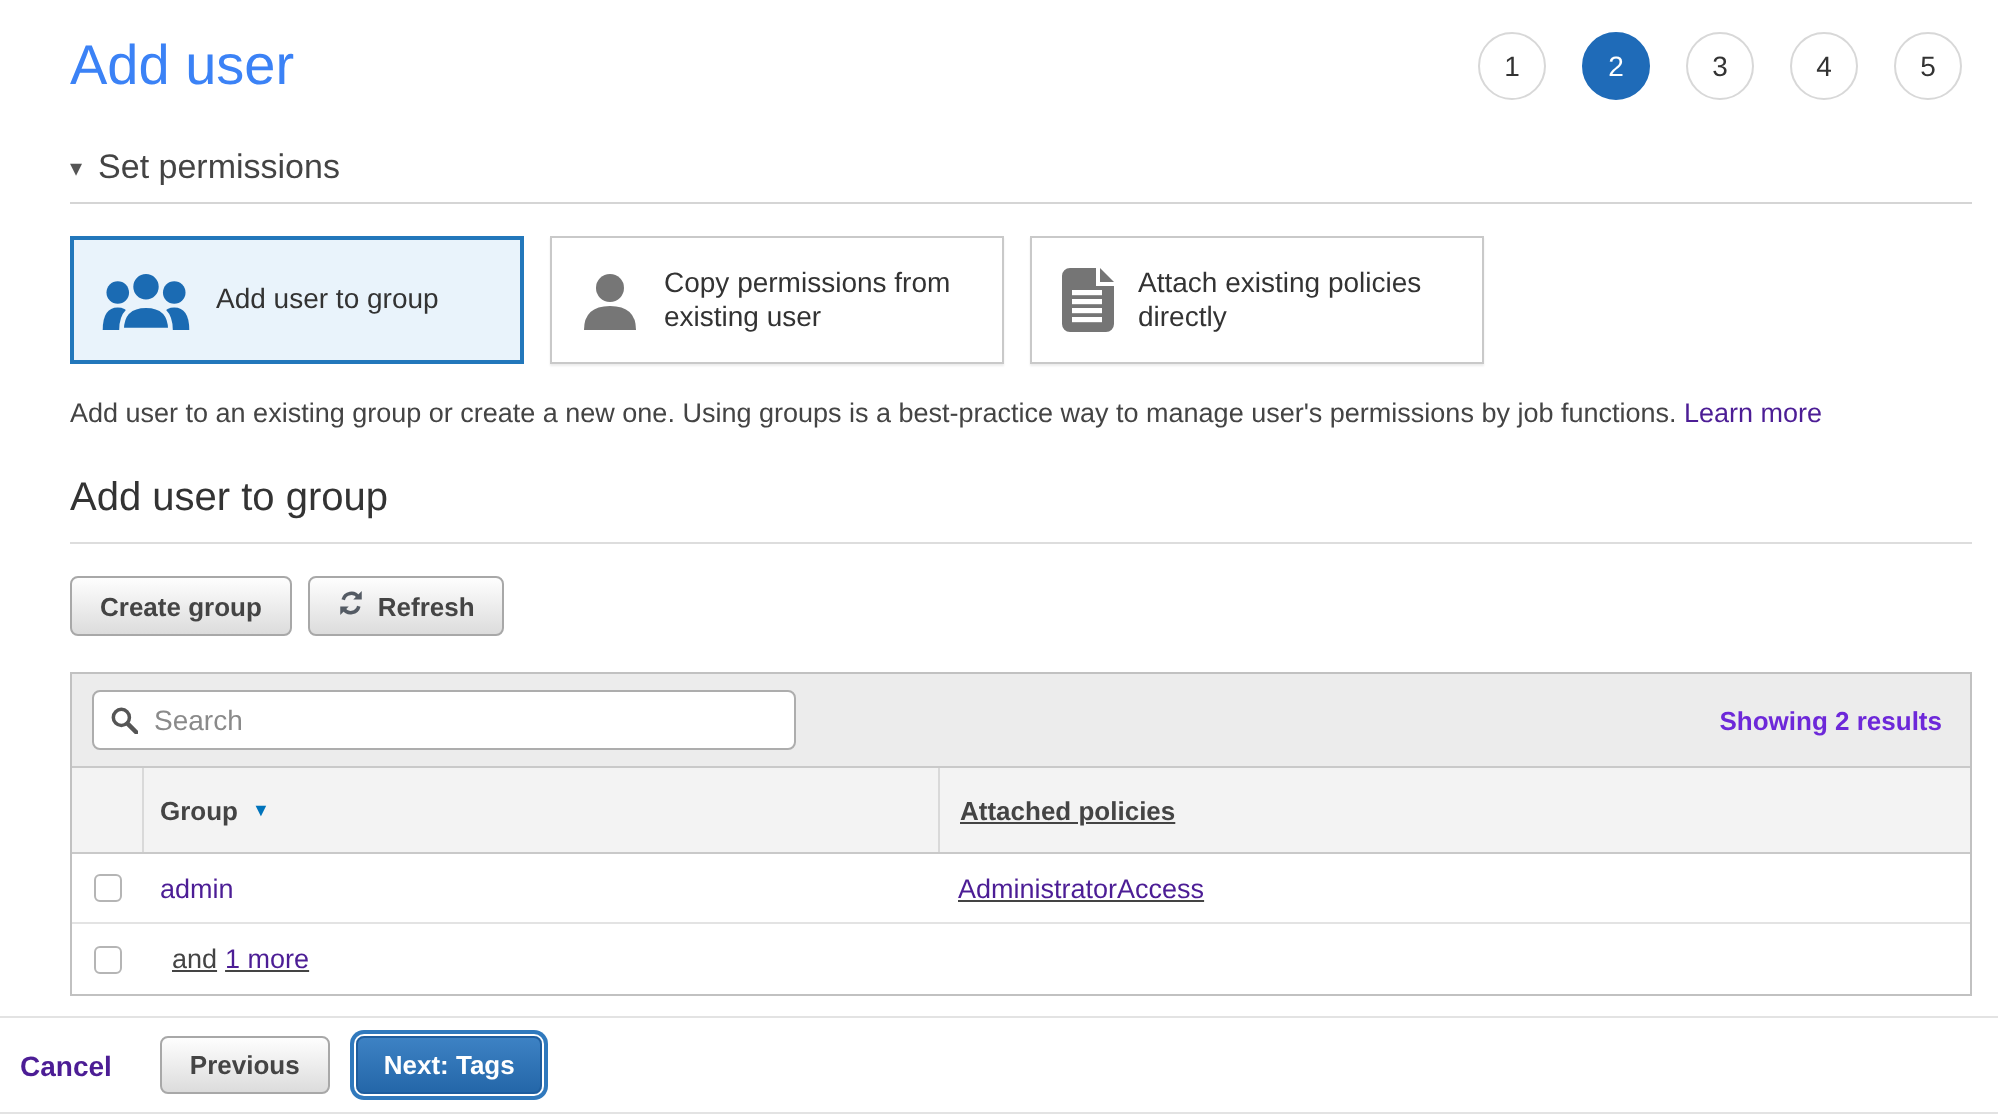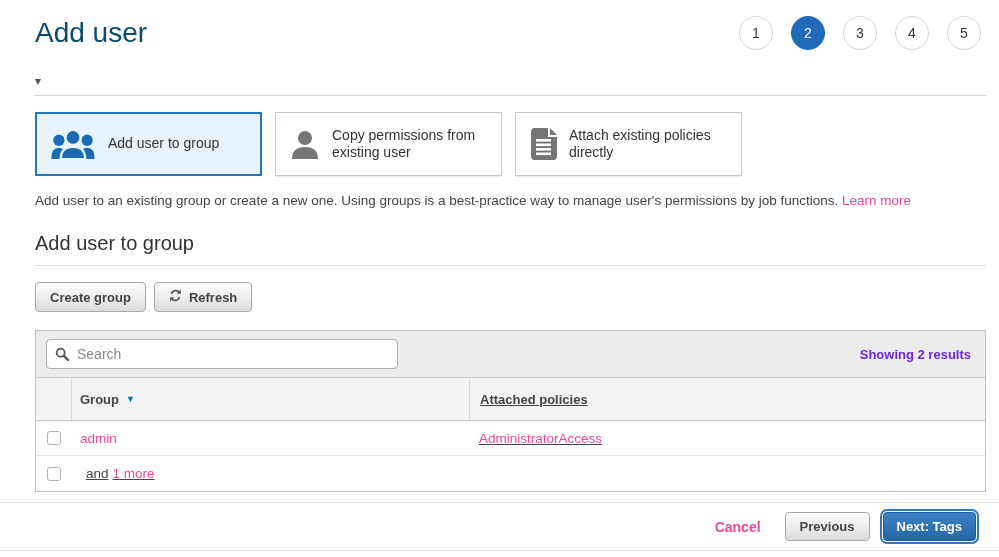--- a/index.html
+++ b/index.html
@@ -7,21 +7,21 @@
   body {
     width: 999px; height: 557px; overflow: hidden;
     background: #fff;
     font-family: "Liberation Sans", sans-serif;
     color: #444;
   }
   .content { padding: 0 13px 0 35px; }
 
   
   .header-row { display:flex; justify-content:space-between; align-items:center; padding: 16px 18px 0 35px; }
-  h1.page-title { margin:0; font-size:28px; font-weight:400; color:#0c4a6e; }
+  h1.page-title { margin:0; font-size:28px; font-weight:400; color:#3b82f6; }
   .steps { display:flex; gap:18px; }
   .step {
     width:34px; height:34px; border-radius:50%;
     border:1px solid #d8d8d8; background:#fff; color:#333;
     display:flex; align-items:center; justify-content:center;
     font-size:14px;
   }
   .step.active { background:#1f6bb8; border-color:#1f6bb8; color:#fff; }
 
   
@@ -39,21 +39,21 @@
     border:1px solid #c9c9c9; box-shadow:0 1px 1px rgba(0,0,0,0.08);
     display:flex; align-items:center; gap:12px; padding:0 8px 0 14px;
     font-size:14px; color:#333; cursor:pointer;
   }
   .card.selected { border:2px solid #2277bb; background:#e9f3fb; box-shadow:none; padding:0 7px 0 13px; }
   .card .icon { flex:0 0 auto; display:flex; align-items:center; }
   .card .lbl { line-height:1.25; }
 
   
   .desc { margin-top:17px; font-size:13.5px; color:#444; }
-  a.link { color:#ec4899; text-decoration:none; cursor:pointer; }
+  a.link { color:#4c1d95; text-decoration:none; cursor:pointer; }
 
   
   h2.sub-title { margin:24px 0 0; font-size:20px; font-weight:400; color:#333; padding-bottom:10px; border-bottom:1px solid #ddd; }
   .actions { margin-top:16px; display:flex; gap:8px; }
   .btn {
     display:inline-flex; align-items:center; gap:7px;
     background:linear-gradient(#fefefe,#dcdcdc);
     border:1px solid #a8a8a8; border-radius:4px;
     padding:6px 14px; font-size:13px; font-weight:bold; color:#444; cursor:pointer;
     font-family: "Liberation Sans", sans-serif;
@@ -85,21 +85,21 @@
   .sort { color:#0073bb; font-size:9px; }
 
   .trow { display:flex; align-items:stretch; height:35px; background:#fff; border-bottom:1px solid #e3e3e3; font-size:13.5px; }
   .trow:last-child { border-bottom:none; }
   .checkbox { width:14px; height:14px; border:1px solid #b5b5b5; border-radius:3px; background:#fff; cursor:pointer; }
   .sep { color:#444; margin:0 4px; }
 
   
   .footer {
     margin-top:10px; border-top:1px solid #e3e3e3; border-bottom:1px solid #e3e3e3;
-    padding:6px 20px; display:flex; justify-content:flex-end; align-items:center;
+    padding:6px 10px; display:flex; justify-content:flex-start; align-items:center;
   }
   .cancel { font-weight:bold; font-size:14px; margin-right:24px; }
   .btn-primary {
     background:linear-gradient(#3d82c4,#2467a9); color:#fff;
     border:1px solid #1e5d9e; border-radius:4px; padding:6px 13px;
     font-size:13px; font-weight:bold; cursor:pointer;
     box-shadow:0 0 0 1px #fff, 0 0 0 3px #3079bd;
     margin:3px 3px 3px 13px;
     font-family:"Liberation Sans", sans-serif;
   }
@@ -117,20 +117,21 @@
       <div class="step">3</div>
       <div class="step">4</div>
       <div class="step">5</div>
     </div>
   </div>
 
   <div class="content">
 
     <div class="section-head">
       <span class="tri">▾</span>
+      <span>Set permissions</span>
     </div>
 
     <div class="cards">
       <div class="card selected">
         <span class="icon">
           <svg width="46" height="32" viewBox="0 0 48 34">
             <circle cx="9" cy="13" r="6" fill="#1b6bb3"></circle>
             <path d="M1 33 q0-12 8-12 q8 0 8 12 z" fill="#1b6bb3"></path>
             <circle cx="39" cy="13" r="6" fill="#1b6bb3"></circle>
             <path d="M31 33 q0-12 8-12 q8 0 8 12 z" fill="#1b6bb3"></path>

